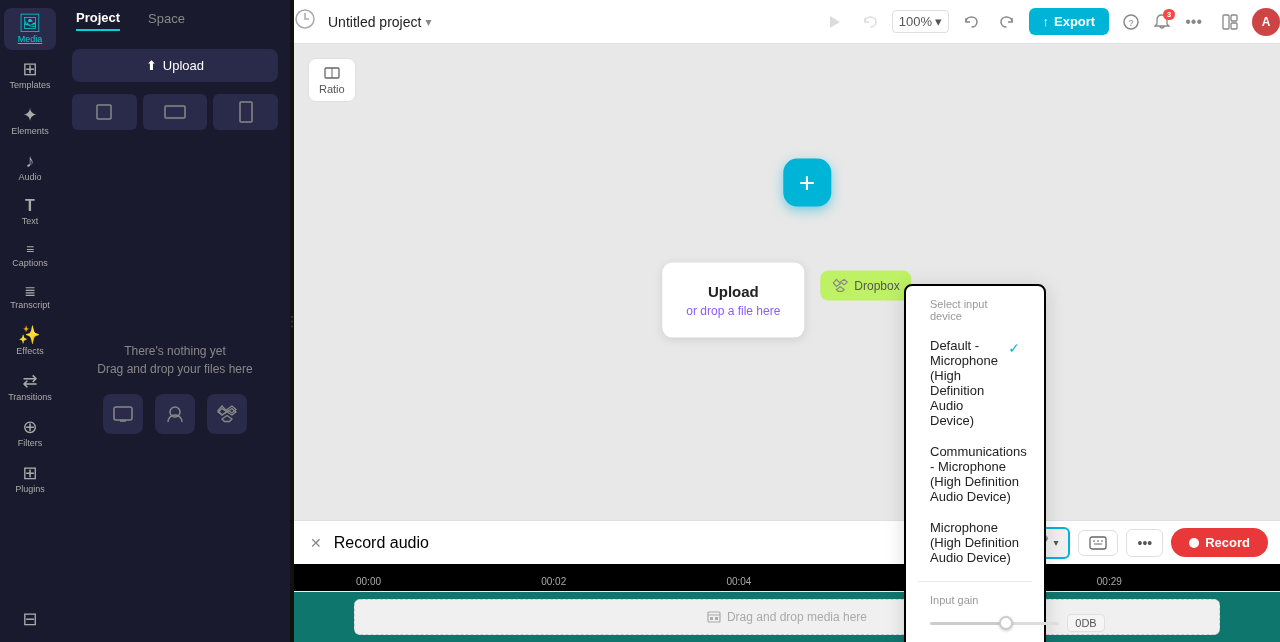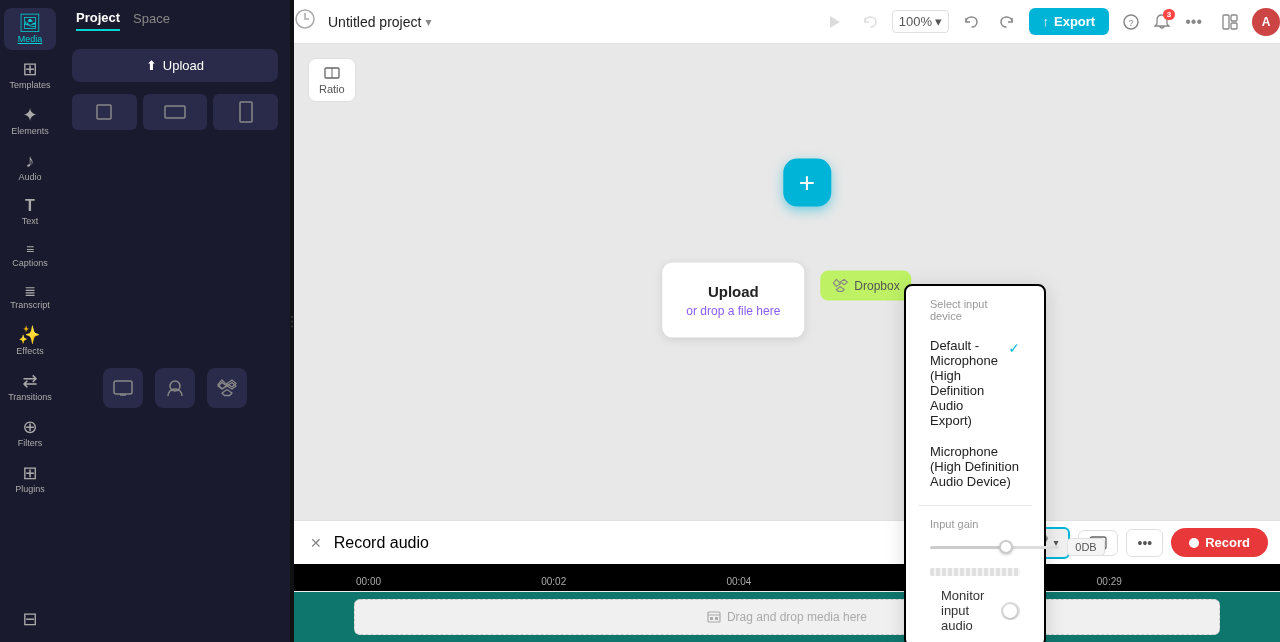--- a/index.html
+++ b/index.html
@@ -39,21 +39,21 @@
       width: 230px;
       background: #1a1a2e;
       display: flex;
       flex-direction: column;
       flex-shrink: 0;
     }
     .panel-header {
       display: flex;
       align-items: center;
       padding: 10px 16px;
-      gap: 13px;
+      gap: 28px;
     }
     .panel-tab {
       color: #fff;
       font-size: 13px;
       font-weight: 600;
       padding-bottom: 4px;
       cursor: pointer;
     }
     .panel-tab.active { border-bottom: 2px solid #00d4d4; }
     .panel-tab.inactive { color: #888; font-weight: 400; }
@@ -583,20 +583,24 @@
         </svg>
     </button>
     <button class="format-btn">
       <svg width="14" height="22" viewBox="0 0 14 22">
           <rect x="1" y="1" width="12" height="20" rx="1" fill="none" stroke="#888" stroke-width="1.5"></rect>
         </svg>
     </button>
   </div>
 
   <div class="panel-empty">
+    <div class="panel-empty-text">
+      <div>There's nothing yet</div>
+      <div>Drag and drop your files here</div>
+    </div>
     <div class="panel-icons">
       <button class="panel-icon-btn">
         <svg width="20" height="16" viewBox="0 0 20 16">
             <rect x="1" y="1" width="18" height="13" rx="2" fill="none" stroke="#888" stroke-width="1.5"></rect>
             <line x1="7" y1="15" x2="13" y2="15" stroke="#888" stroke-width="1.5"></line>
           </svg>
       </button>
       <button class="panel-icon-btn">
         <svg width="20" height="20" viewBox="0 0 20 20">
             <circle cx="10" cy="8" r="5" fill="none" stroke="#888" stroke-width="1.5"></circle>
@@ -716,22 +720,25 @@
               <polygon points="10,10.5 5,14 7.5,16.5 12.5,16.5 15,14" fill="none" stroke="#888" stroke-width="1.5"></polygon>
             </svg>
           <span>Dropbox</span>
         </div>
       </div>
     </div>
 
     <div class="dropdown-popup">
       <div class="dropdown-label">Select input device</div>
       <div class="dropdown-item selected">
-        <span>Default - Microphone (High Definition Audio Export)</span>
+        <span>Default - Microphone (High Definition Audio Device)</span>
         <span class="check">✓</span>
+      </div>
+      <div class="dropdown-item">
+        <span>Communications - Microphone (High Definition Audio Device)</span>
       </div>
       <div class="dropdown-item">
         <span>Microphone (High Definition Audio Device)</span>
       </div>
       <div class="dropdown-divider"></div>
       <div class="input-gain-section">
         <div class="input-gain-label">Input gain</div>
         <div class="gain-row">
           <input type="range" class="gain-slider" min="0" max="100" value="60" style="">
           <span class="gain-value">0DB</span>

